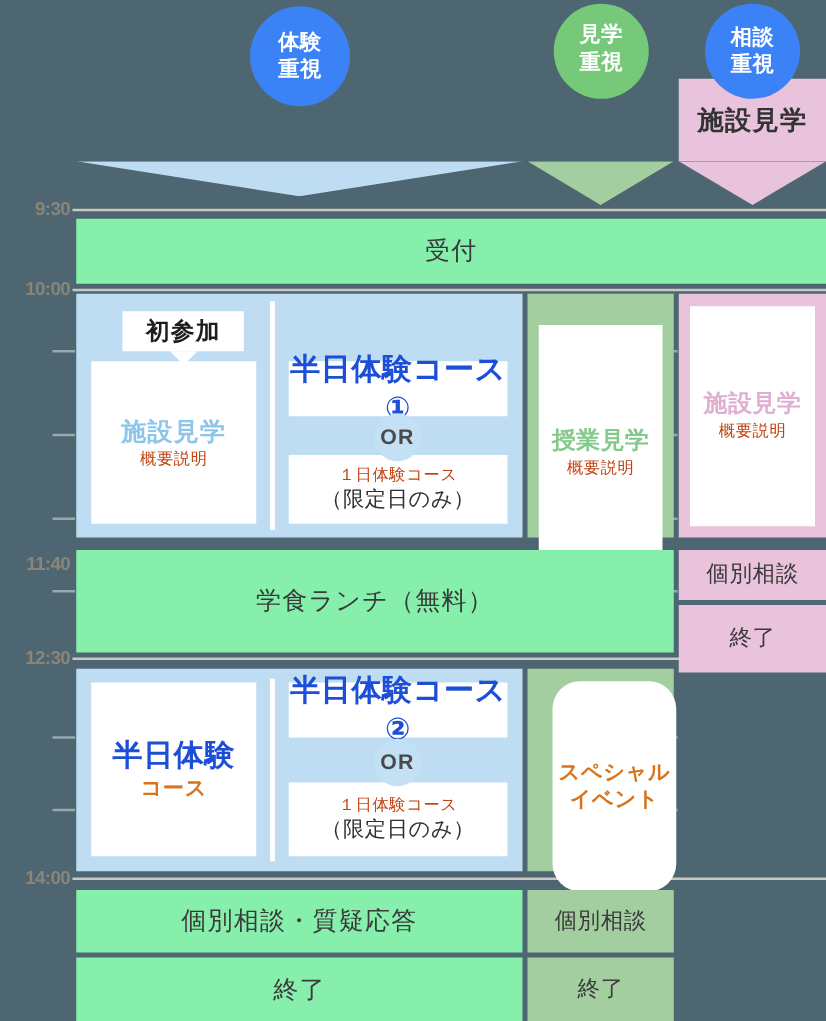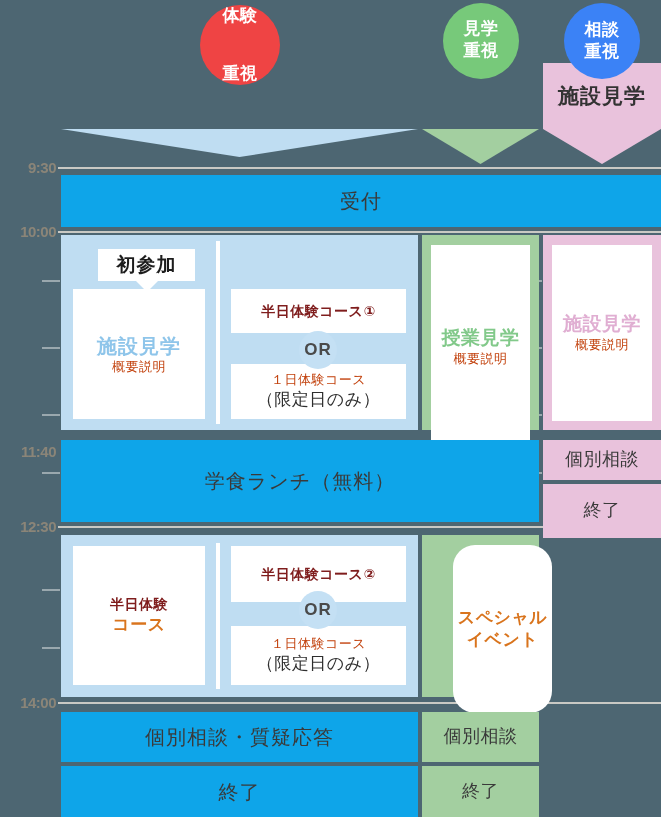--- a/index.html
+++ b/index.html
@@ -85,42 +85,42 @@
     flex-direction: column;
     align-items: center;
     justify-content: center;
     color: #fff;
     font-size: 17px;
     font-weight: bold;
     line-height: 1.28;
     letter-spacing: 0.5px;
     z-index: 5;
   }
-  .badge-blue  { background: #ef4444; justify-content: space-between; }
+  .badge-blue  { background: #3b82f6; }
   .badge-green { background: #77c97a; }
   .badge-pink  { background: #3b82f6; }
 
   
   .panel { position: absolute; }
   .panel-blue  { background: #bfddf2; }
   .panel-green { background: #a3cfa0; }
   .panel-pink  { background: #e9c2dc; }
 
   
   .cell {
     position: absolute;
     display: flex;
     flex-direction: column;
     align-items: center;
     justify-content: center;
     text-align: center;
     line-height: 1.3;
   }
   .cell-gray {
-    background: #0ea5e9;
+    background: #86efac;
     font-size: 20px;
     color: #3a3a3a;
     letter-spacing: 1px;
     text-align: right;
   }
   .cell-white { background: #ffffff; }
   .cell-pink-solid {
     background: #e9c2dc;
     font-size: 18px;
     color: #3a3a3a;
@@ -178,21 +178,21 @@
   .sub-divider {
     position: absolute;
     width: 4px;
     background: #ffffff;
   }
 
   
   .t-blue   { color: #8ec5ea; font-size: 20px; font-weight: bold; letter-spacing: 1px; }
   .t-green  { color: #82c98a; font-size: 19px; font-weight: bold; letter-spacing: 0.5px; }
   .t-pink   { color: #e0aed2; font-size: 19px; font-weight: bold; letter-spacing: 0.5px; }
-  .t-orange { color: #7f1d1d; font-size: 14px; font-weight: bold; letter-spacing: 0.5px; }
+  .t-orange { color: #1d4ed8; font-size: 24px; font-weight: bold; letter-spacing: 0.5px; }
   .t-orange-sm { color: #d9741d; font-size: 17px; font-weight: bold; letter-spacing: 0.5px; }
   .t-dark   { color: #c2410c; font-size: 13px; letter-spacing: 0.5px; }
   .t-dark-sm{ color: #2e2e2e; font-size: 17px; letter-spacing: 0.5px; }
 </style>
 </head>
 <body>
 
 <div id="stage">
 
   <div class="time-label" style="top:160px;">9:30</div>
@@ -270,21 +270,21 @@
   <div class="or-badge" style="left:299px; top:331px;">
     <span>OR</span>
   </div>
 
   <div class="cell cell-white" style="left:231px; top:364px; width:175px; height:55px;">
     <div class="t-dark">１日体験コース</div>
     <div class="t-dark-sm">（限定日のみ）</div>
   </div>
 
   <div class="panel panel-green" style="left:422px; top:235px; width:117px; height:195px;"></div>
-  <div class="cell cell-white" style="left:431px; top:245px; width:99px; height:204px;">
+  <div class="cell cell-white" style="left:431px; top:260px; width:99px; height:204px;">
     <div class="t-green">授業見学</div>
     <div class="t-dark">概要説明</div>
   </div>
 
   <div class="panel panel-pink" style="left:543px; top:235px; width:118px; height:195px;"></div>
   <div class="cell cell-white" style="left:552px; top:245px; width:100px; height:176px;">
     <div class="t-pink">施設見学</div>
     <div class="t-dark">概要説明</div>
   </div>
 
@@ -300,35 +300,35 @@
   </div>
 
   <div class="panel panel-blue" style="left:61px; top:535px; width:357px; height:162px;"></div>
   <div class="sub-divider" style="left:216px; top:543px; width:4px; height:146px;"></div>
 
   <div class="cell cell-white" style="left:73px; top:546px; width:132px; height:139px;">
     <div class="t-orange">半日体験</div>
     <div class="t-orange-sm">コース</div>
   </div>
 
-  <div class="cell cell-white" style="left:231px; top:546px; width:175px; height:56px;">
+  <div class="cell cell-white" style="left:231px; top:546px; width:175px; height:44px;">
     <div class="t-orange">半日体験コース②</div>
   </div>
 
   <div class="or-badge" style="left:299px; top:591px;">
     <span>OR</span>
   </div>
 
   <div class="cell cell-white" style="left:231px; top:626px; width:175px; height:59px;">
     <div class="t-dark">１日体験コース</div>
     <div class="t-dark-sm">（限定日のみ）</div>
   </div>
 
   <div class="panel panel-green" style="left:422px; top:535px; width:117px; height:162px;"></div>
-  <div class="cell cell-white" style="left:453px; top:545px; width:99px; height:168px;border-radius:22px;">
+  <div class="cell cell-white" style="left:442px; top:545px; width:99px; height:168px;border-radius:22px;">
     <div class="t-orange-sm">スペシャル</div>
     <div class="t-orange-sm">イベント</div>
   </div>
 
   <div class="cell cell-gray" style="left:61px; top:712px; width:357px; height:50px;">
     <span>個別相談・質疑応答</span>
   </div>
   <div class="cell cell-green-solid" style="left:422px; top:712px; width:117px; height:50px;">
     <span>個別相談</span>
   </div>

